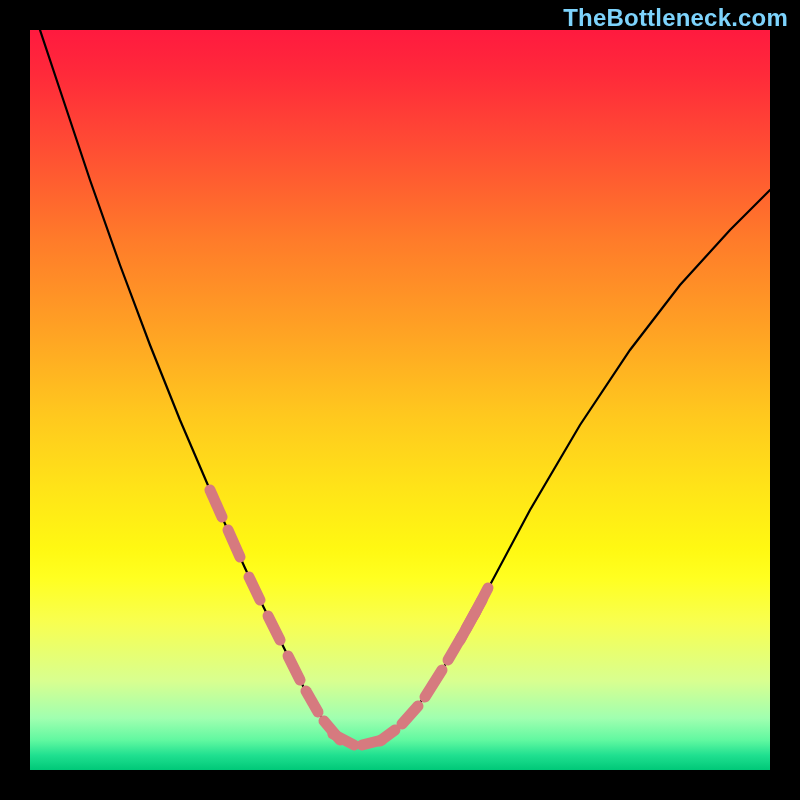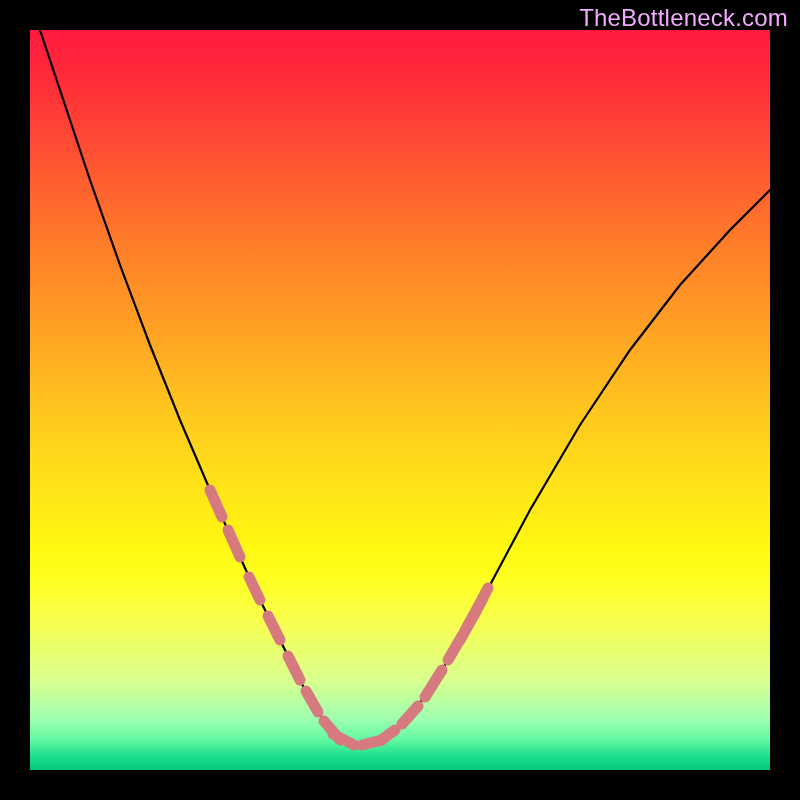--- a/index.html
+++ b/index.html
@@ -14,23 +14,23 @@
   .frame {
     position: relative;
     width: 800px;
     height: 800px;
     background: #000000;
   }
   .watermark {
     position: absolute;
     top: 4px;
     right: 12px;
-    color: #f0abfc;
+    color: #7dd3fc;
     font-size: 24px;
-    font-weight: 400;
+    font-weight: 700;
     letter-spacing: 0.2px;
     z-index: 10;
   }
   .plot-area {
     position: absolute;
     left: 30px;
     top: 30px;
     width: 740px;
     height: 740px;
     overflow: hidden;

